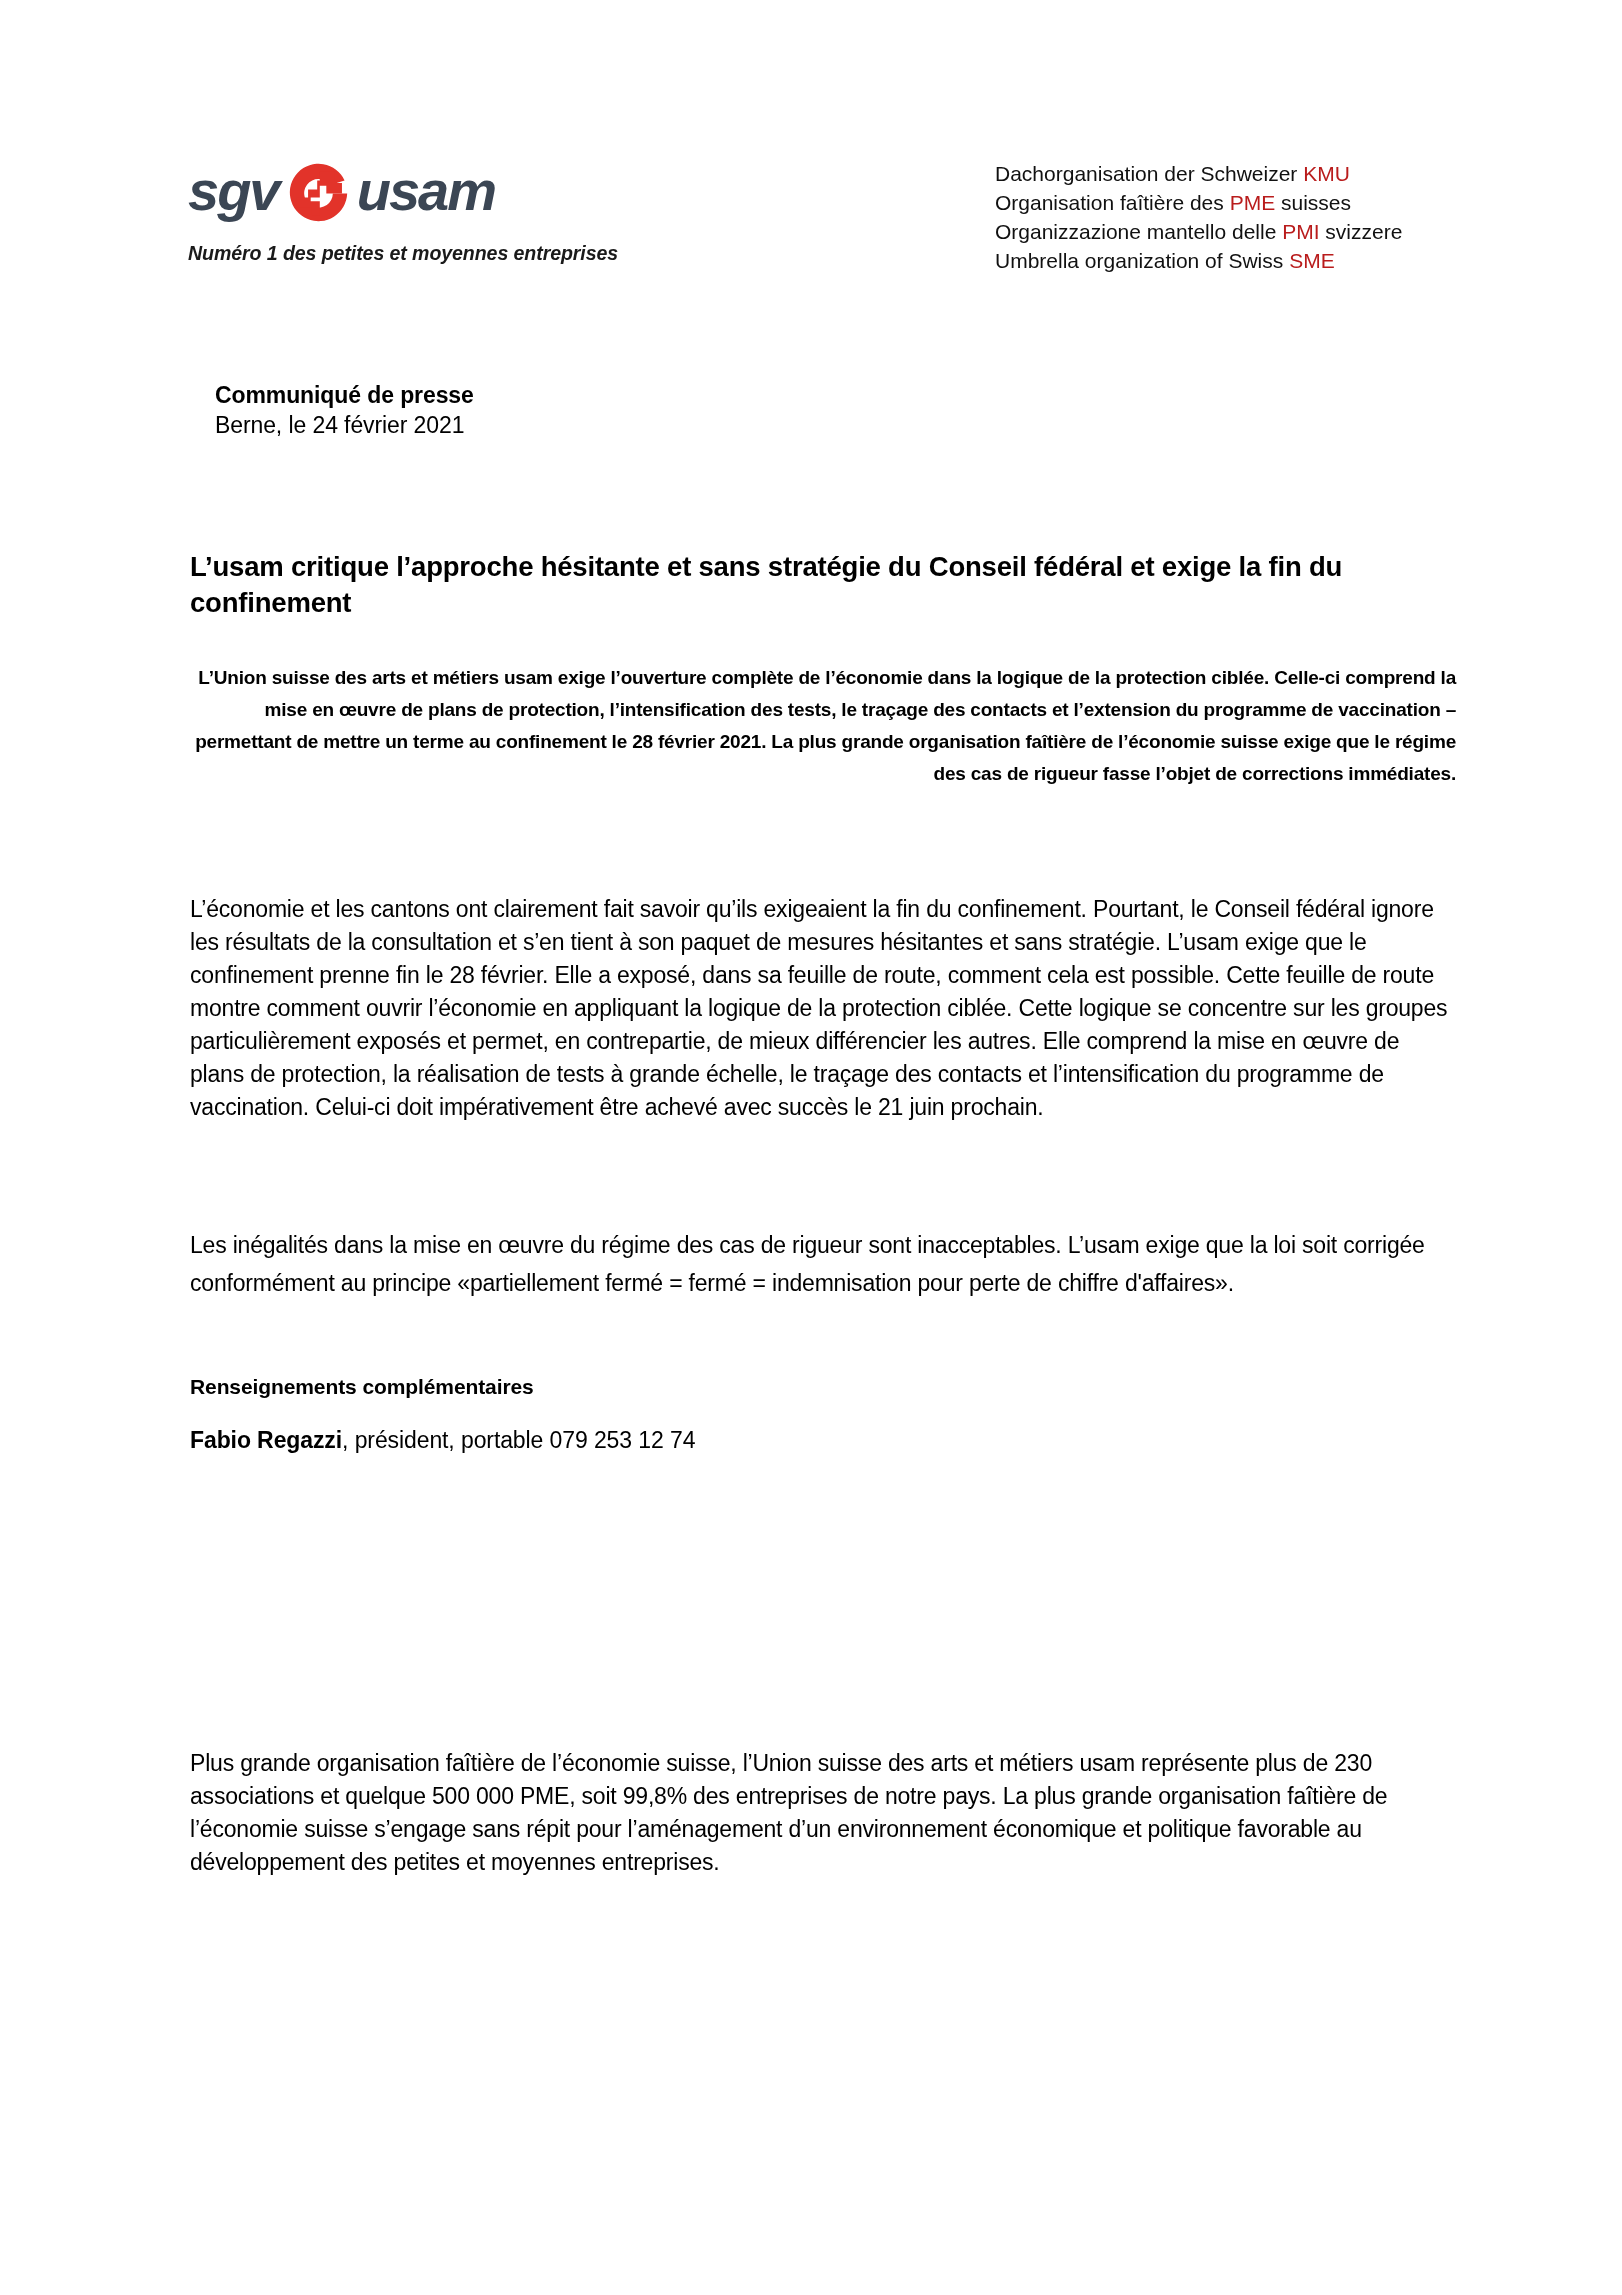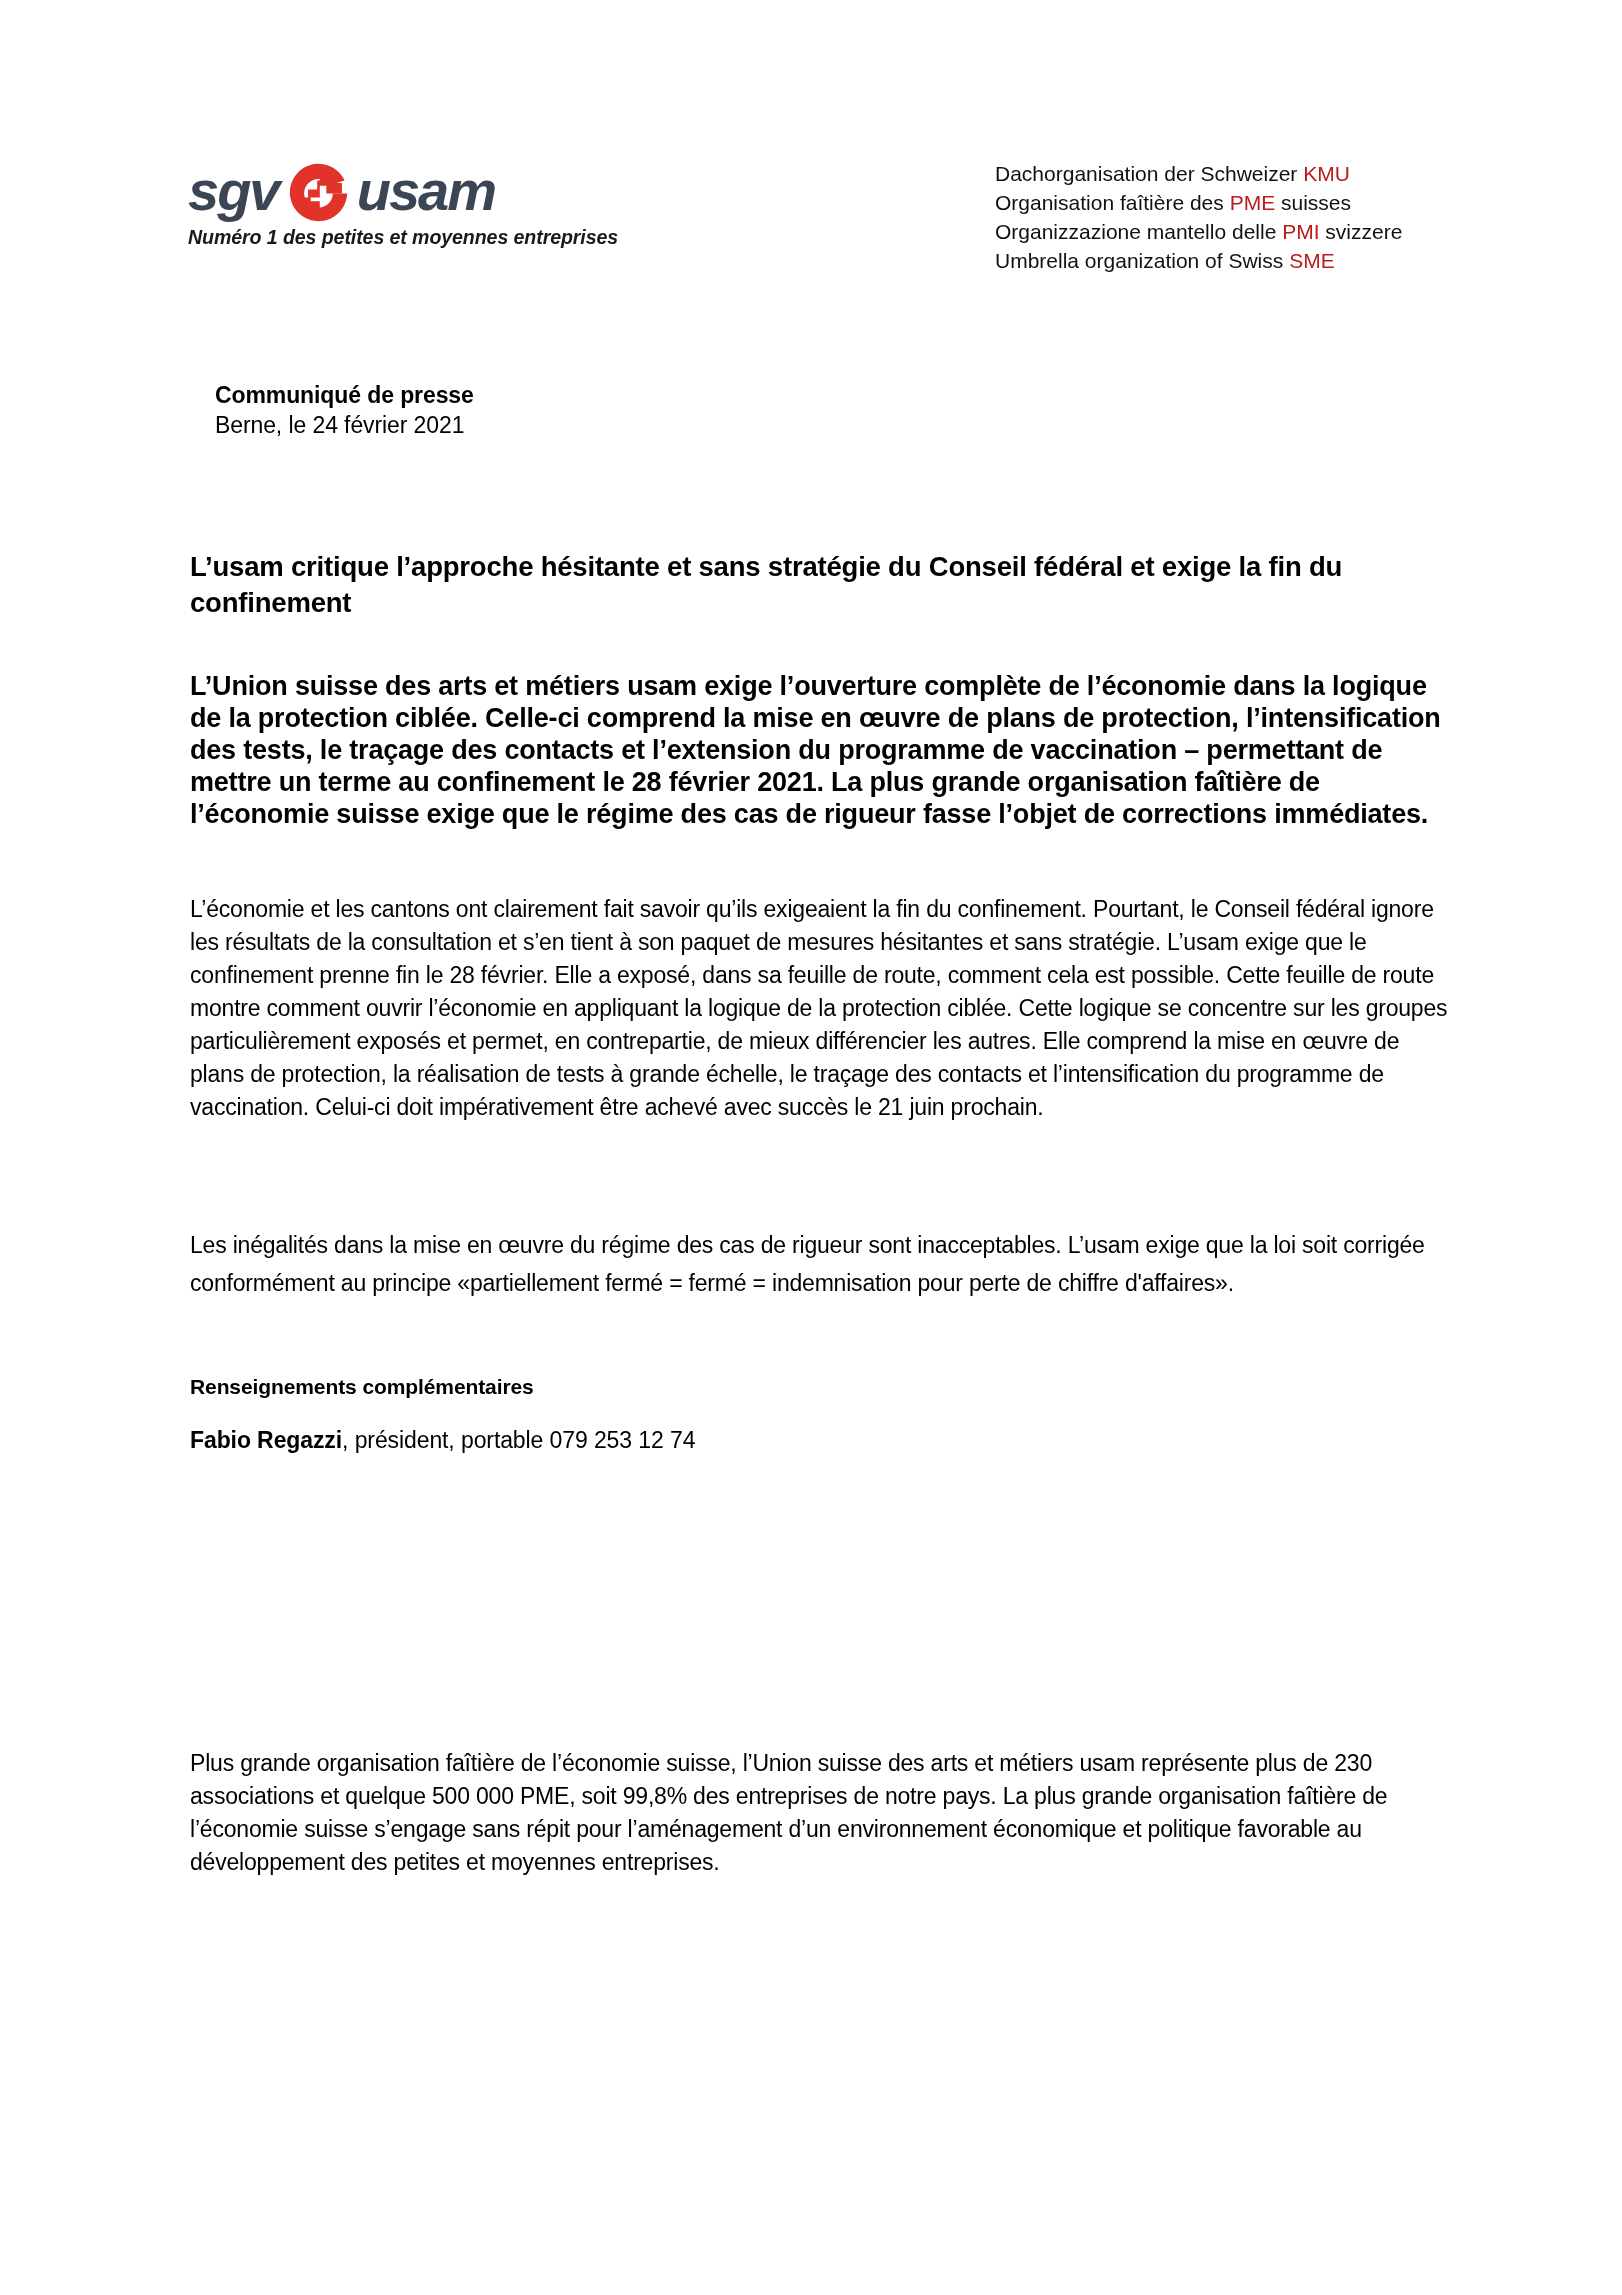--- a/index.html
+++ b/index.html
@@ -56,21 +56,21 @@
     flex: 0 0 auto;
     top: 2.6px;
   }
   .logo-mark svg { display: block; }
   .logo-tagline {
     font-family: "Liberation Sans", sans-serif;
     font-style: italic;
     font-weight: bold;
     font-size: 19.6px;
     color: #1a1a1a;
-    margin-top: 1px;
+    margin-top: 17px;
     letter-spacing: -0.1px;
     white-space: nowrap;
   }
 
   .languages {
     position: absolute;
     left: 995px;
     top: 159px;
     font-size: 21px;
     line-height: 29px;
@@ -115,25 +115,25 @@
     font-weight: bold;
     line-height: 36px;
     letter-spacing: -0.2px;
   }
 
   .lead {
     position: absolute;
     top: 643px;
     left: 0;
     width: 1266px;
-    font-size: 27px;
+    font-size: 19px;
     font-weight: bold;
     line-height: 32px;
     letter-spacing: -0.2px;
-    text-align: left;
+    text-align: right;
   }
 
   .para1 {
     position: absolute;
     top: 870px;
     left: 0;
     width: 1269px;
     font-size: 23px;
     line-height: 33px;
     letter-spacing: -0.2px;

